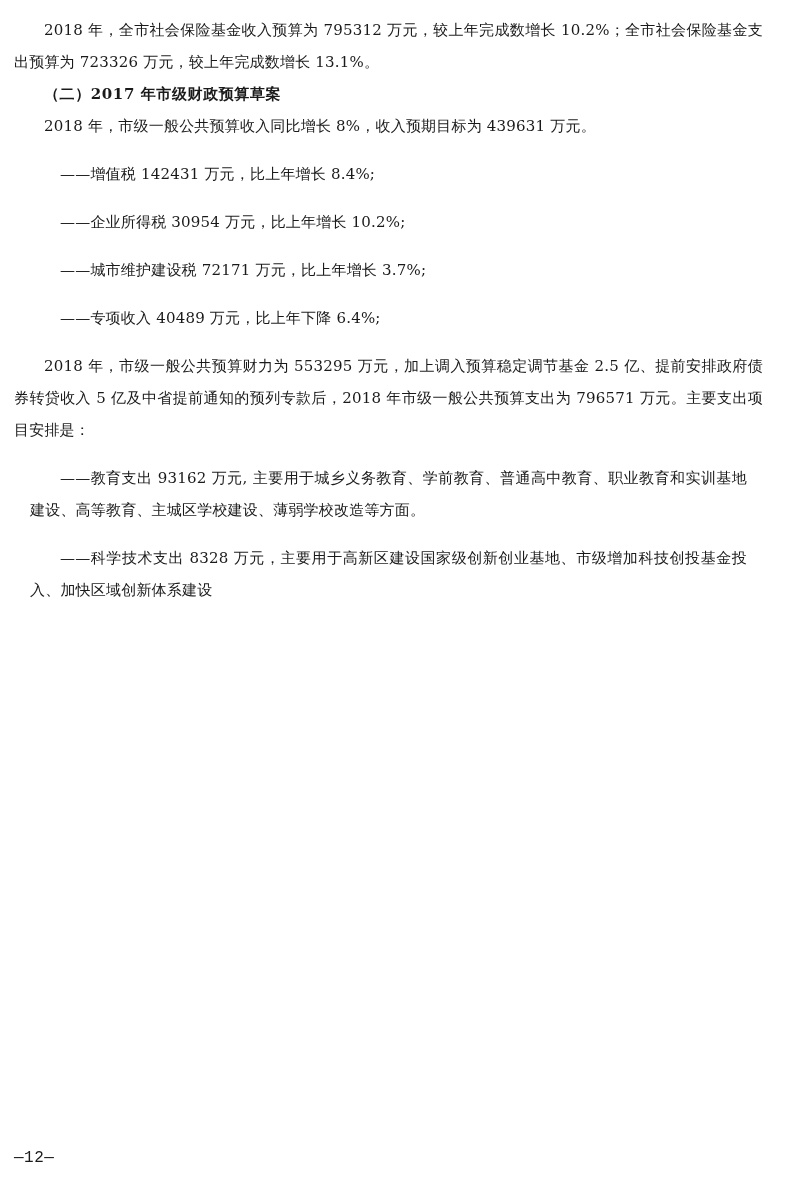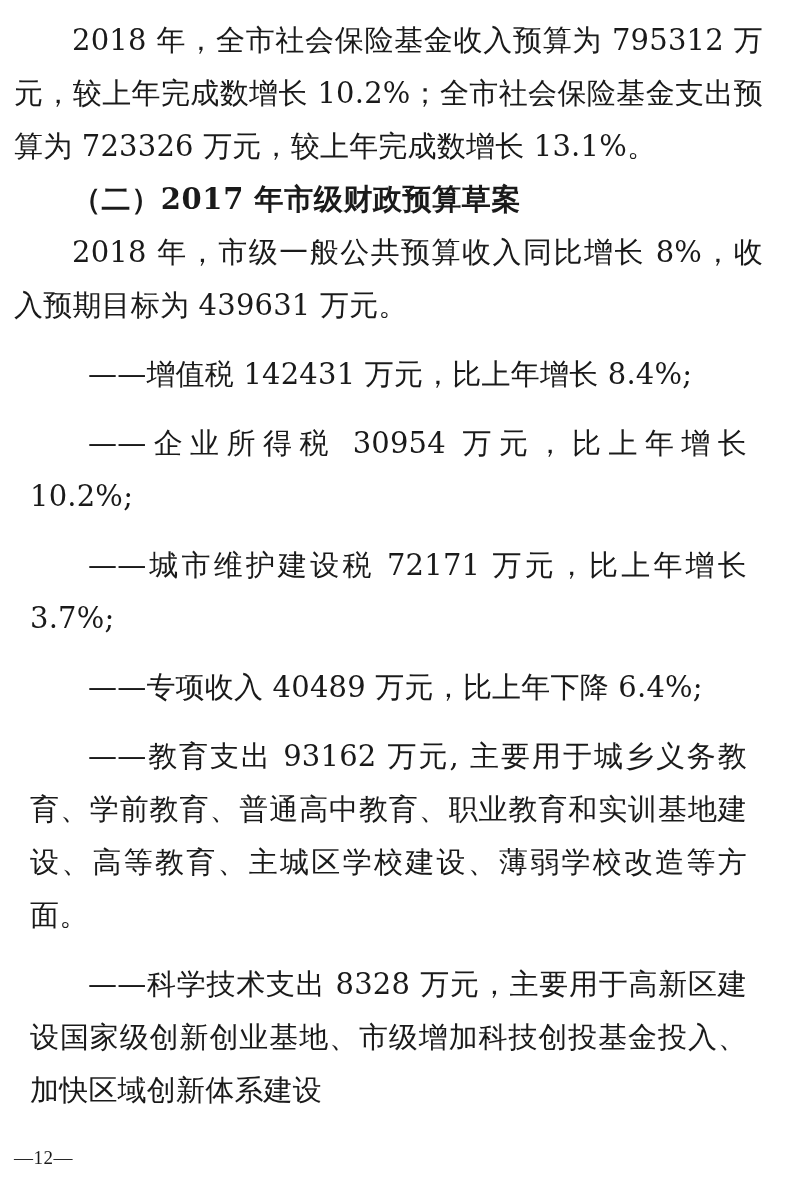--- a/index.html
+++ b/index.html
@@ -18,22 +18,22 @@
   .page {
     position: absolute;
     left: 0;
     top: 0;
     width: 787px;
     height: 1203px;
     box-sizing: border-box;
     padding: 14px 24px 0 14px;
   }
   .doc-body {
-    font-size: 29px;
-    line-height: 53px;
+    font-size: 15px;
+    line-height: 32px;
     text-align: justify;
     text-justify: inter-ideograph;
     letter-spacing: 0.2px;
   }
   p.para {
     margin: 0;
     text-indent: 2em;
     white-space: normal;
   }
   p.heading {
@@ -43,36 +43,37 @@
     letter-spacing: 0.6px;
   }
   p.dash {
     margin: 16px;
     text-indent: 2em;
   }
   .page-number {
     position: absolute;
     left: 14px;
     bottom: 34px;
-    font-size: 19px;
+    font-size: 16px;
     line-height: 22px;
-    font-family: Liberation Serif, serif;
+    font-family: Liberation Mono, monospace;
     color: #1a1a1a;
     letter-spacing: 0.5px;
   }
 </style>
 </head>
 <body>
 
 <div class="page">
   <div class="doc-body">
     <p class="para">2018 年，全市社会保险基金收入预算为 795312 万元，较上年完成数增长 10.2%；全市社会保险基金支出预算为 723326 万元，较上年完成数增长 13.1%。</p>
     <p class="heading">（二）2017 年市级财政预算草案</p>
     <p class="para">2018 年，市级一般公共预算收入同比增长 8%，收入预期目标为 439631 万元。</p>
     <p class="dash">——增值税 142431 万元，比上年增长 8.4%;</p>
     <p class="dash">——企业所得税 30954 万元，比上年增长 10.2%;</p>
     <p class="dash">——城市维护建设税 72171 万元，比上年增长 3.7%;</p>
     <p class="dash">——专项收入 40489 万元，比上年下降 6.4%;</p>
+    <p class="para">2018 年，市级一般公共预算财力为 553295 万元，加上调入预算稳定调节基金 2.5 亿、提前安排政府债券转贷收入 5 亿及中省提前通知的预列专款后，2018 年市级一般公共预算支出为 796571 万元。主要支出项目安排是：</p>
     <p class="dash">——教育支出 93162 万元, 主要用于城乡义务教育、学前教育、普通高中教育、职业教育和实训基地建设、高等教育、主城区学校建设、薄弱学校改造等方面。</p>
     <p class="dash">——科学技术支出 8328 万元，主要用于高新区建设国家级创新创业基地、市级增加科技创投基金投入、加快区域创新体系建设</p>
   </div>
   <div class="page-number">—12—</div>
 </div>
 
 </body></html>

